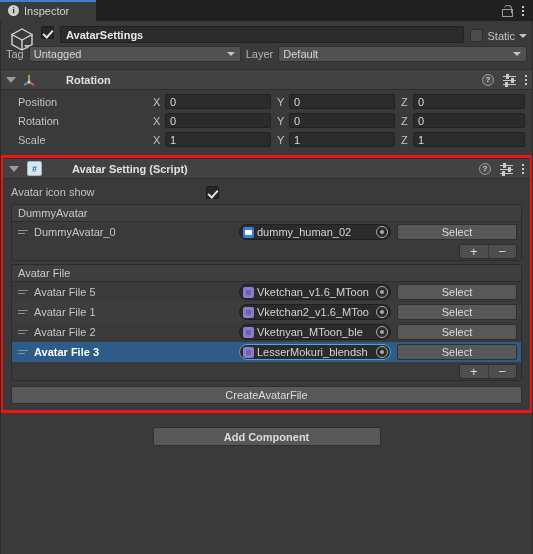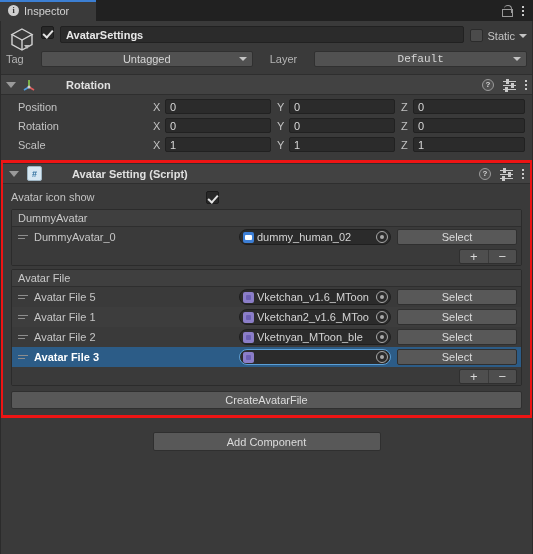--- a/index.html
+++ b/index.html
@@ -61,29 +61,29 @@
   }
   .name-field{
     flex:1; height:17px; background:#2b2b2b; border:1px solid #212121; border-radius:2px;
     display:flex; align-items:center; padding:0 5px; color:#e8e8e8; font-weight:bold; font-size:11px;
   }
   .static-box{ display:flex; align-items:center; gap:4px; flex:0 0 auto; }
   .static-cb{ width:13px;height:13px;background:#4b4b4b;border:1px solid #2b2b2b;border-radius:2px; }
   .static-lbl{ color:#c4c4c4; font-size:11px; }
   .caret{ width:0;height:0;border-left:4px solid transparent;border-right:4px solid transparent;border-top:4px solid #c4c4c4; }
 
-  .go-row2{ display:flex; align-items:center; gap:17px; height:18px; margin-top:5px; }
+  .go-row2{ display:flex; align-items:center; gap:5px; height:18px; }
   .lbl-sm{ color:#b4b4b4; font-size:11px; }
   .dropdown{
     height:16px; background:#515151; border:1px solid #303030; border-radius:2px;
-    display:flex; align-items:center; padding:0 4px; color:#d6d6d6; font-size:11px; position:relative;justify-content:center;
+    display:flex; align-items:center; padding:0 4px; color:#d6d6d6; font-size:11px; position:relative;
   }
   .dropdown .caret{ position:absolute; right:5px; top:50%; margin-top:-2px; }
   .tag-dd{ width:212px; }
-  .layer-dd{ flex:1;font-family:Liberation Mono, monospace; }
+  .layer-dd{ flex:1; }
 
   
   .comp{ background:#3a3a3a; }
   .comp-header{
     height:21px; display:flex; align-items:center; gap:6px; padding:0 6px 0 4px;
     background:#424242; border-top:1px solid #2e2e2e; border-bottom:1px solid #2e2e2e;
   }
   .foldout{ width:0;height:0;border-left:5px solid transparent;border-right:5px solid transparent;border-top:6px solid #9a9a9a; flex:0 0 auto; margin-left:2px;}
   .comp-title{ font-weight:bold; color:#e0e0e0; font-size:11px; margin-left:24px; }
   .comp-header-right{ margin-left:auto; display:flex; align-items:center; gap:9px; }
@@ -171,21 +171,21 @@
   .pm{
     width:58px; height:15px; background:#4e4e4e; border:1px solid #2f2f2f; border-radius:2px;
     display:flex; align-items:center;
   }
   .pm span{ flex:1; text-align:center; color:#d8d8d8; font-size:13px; line-height:13px; }
   .pm span:first-child{ border-right:1px solid #3a3a3a; }
   .btn-wide{ width:100%; height:18px; margin-top:5px; }
 
   
   .add-wrap{ padding:14px 0 0 0; display:flex; justify-content:center; }
-  .btn-add{ width:228px; height:19px; }
+  .btn-add{ width:228px; height:19px;font-weight:bold; }
 
   .spacer{ flex:1; }
   .edge-left{ position:absolute; left:0; top:21px; bottom:0; width:1px; background:#2b2b2b; }
   .edge-right{ position:absolute; right:0; top:21px; bottom:0; width:1px; background:#2b2b2b; }
 </style>
 </head>
 <body>
 
 <div class="window">
 
@@ -452,20 +452,21 @@
           </div>
 
           <div class="lrow selected">
             <span class="grip">
                 <i></i>
                 <i></i>
               </span>
             <span class="lrow-label">Avatar File 3</span>
             <div class="objfield">
               <span class="obj-ico vrm"></span>
+              <span class="obj-name">LesserMokuri_blendsh</span>
               <span class="obj-pick"></span>
             </div>
             <div class="btn btn-select">
               <span>Select</span>
             </div>
           </div>
 
         </div>
         <div class="list-footer">
           <div class="pm">

